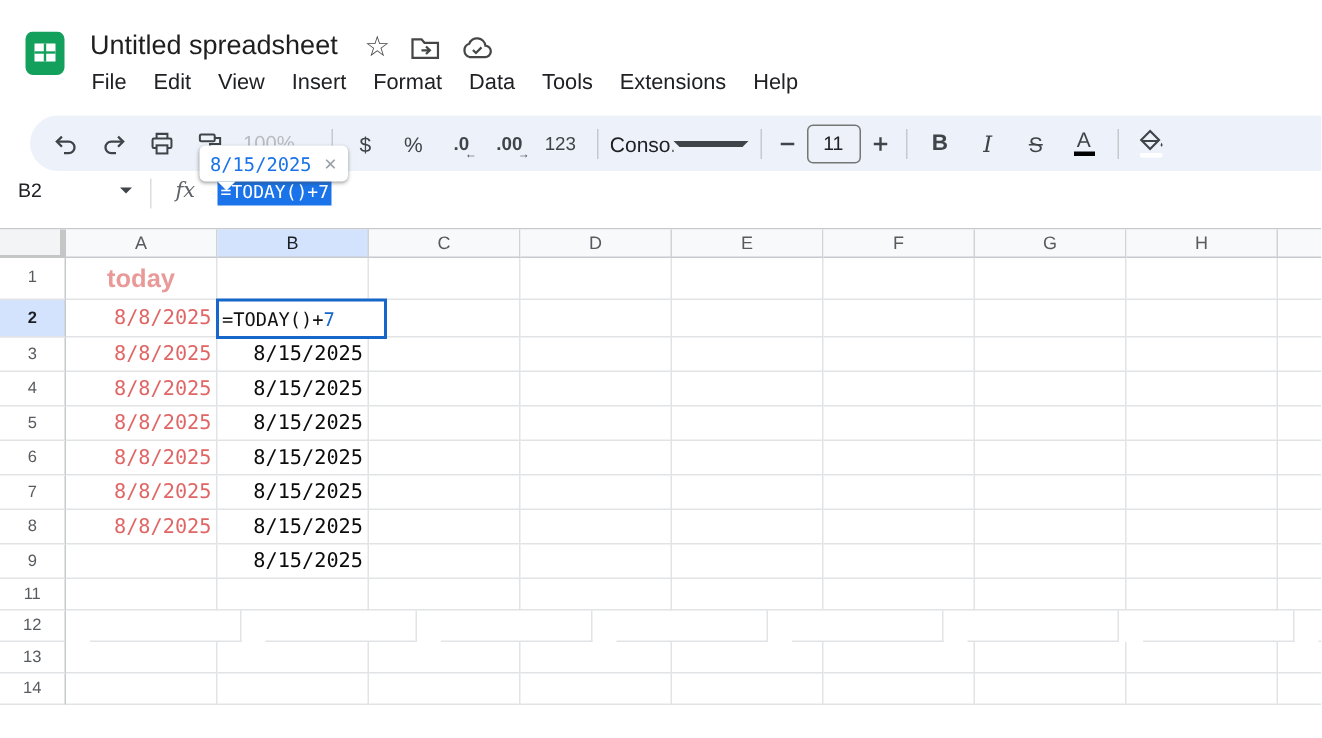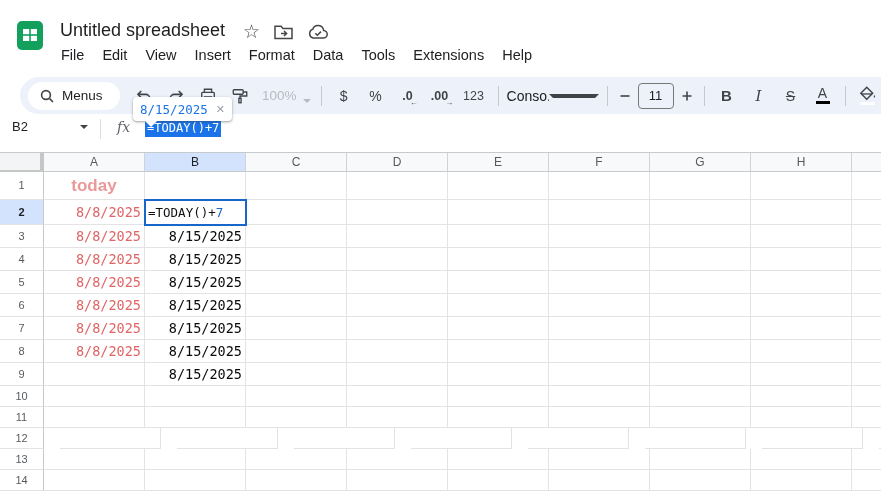--- a/index.html
+++ b/index.html
@@ -83,21 +83,21 @@
            box-sizing:border-box;text-align:center;font-size:11px;color:#575b5f;cursor:pointer;}
   .row-hdr.sel{background:#d3e3fd;color:#1b1f24;font-weight:700;}
   .cell{width:101px;flex:none;border-right:1px solid #e2e3e5;border-bottom:1px solid #e2e3e5;
         box-sizing:border-box;position:relative;cursor:cell;overflow:visible;}
   .cell.partial{flex:1;border-right:none;}
   .cell-red{font-family:"DejaVu Sans Mono",monospace;font-size:13.5px;color:#e06666;
             text-align:right;padding-right:3px;}
   .cell-val{font-family:"DejaVu Sans Mono",monospace;font-size:13.5px;color:#0b0b0b;
             text-align:right;padding-right:3px;}
   .cell-title{font-size:17px;font-weight:700;color:#ea9999;text-align:center;}
-  .editor{position:absolute;left:-1px;top:-1px;width:103px;height:27px;border:2px solid #1766ca;
+  .editor{position:absolute;left:-1px;top:-1px;width:114px;height:27px;border:2px solid #1766ca;
           background:#fff;box-sizing:border-box;display:flex;align-items:center;padding-left:2px;
           font-family:"DejaVu Sans Mono",monospace;font-size:12.5px;z-index:10;cursor:text;}
   .editor .f-text{color:#111;}
   .editor .f-num{color:#1766ca;}
   svg{display:block;}
 </style>
 </head>
 <body>
 
 <div class="stage">
@@ -132,29 +132,20 @@
       <span class="menu-item">View</span>
       <span class="menu-item">Insert</span>
       <span class="menu-item">Format</span>
       <span class="menu-item">Data</span>
       <span class="menu-item">Tools</span>
       <span class="menu-item">Extensions</span>
       <span class="menu-item">Help</span>
     </nav>
 
   <div class="toolbar">
-    <div class="menus-pill">
-      <span>
-        <svg width="14" height="14" viewBox="0 0 14 14" fill="none" stroke="#444746" stroke-width="1.6">
-          <circle cx="6" cy="6" r="4.4"></circle>
-            <path d="M9.4 9.4 L13 13"></path>
-        </svg>
-      </span>
-      <span>Menus</span>
-    </div>
     <div class="tb-btn first">
       <svg width="18" height="18" viewBox="0 0 20 20" fill="none" stroke="#3f4449" stroke-width="1.7">
         <path d="M7 4.5 L3.2 8.2 L7 12"></path>
           <path d="M3.6 8.2 H12 a4.3 4.3 0 0 1 0 8.6 H8.5"></path>
       </svg>
     </div>
     <div class="tb-btn">
       <svg width="18" height="18" viewBox="0 0 20 20" fill="none" stroke="#3f4449" stroke-width="1.7" style="transform:scaleX(-1)">
         <path d="M7 4.5 L3.2 8.2 L7 12"></path>
           <path d="M3.6 8.2 H12 a4.3 4.3 0 0 1 0 8.6 H8.5"></path>
@@ -378,32 +369,20 @@
           <div class="cell cell-val" style="line-height: 22px;">8/15/2025</div>
           <div class="cell"></div>
           <div class="cell"></div>
           <div class="cell"></div>
           <div class="cell"></div>
           <div class="cell"></div>
           <div class="cell"></div>
           <div class="cell partial"></div>
         </div>
         <div class="row" style="height: 21px;">
-          <div class="row-hdr" style="line-height: 20px;">10</div>
-          <div class="cell"></div>
-          <div class="cell"></div>
-          <div class="cell"></div>
-          <div class="cell"></div>
-          <div class="cell"></div>
-          <div class="cell"></div>
-          <div class="cell"></div>
-          <div class="cell"></div>
-          <div class="cell partial"></div>
-        </div>
-        <div class="row" style="height: 21px;">
           <div class="row-hdr" style="line-height: 20px;">11</div>
           <div class="cell"></div>
           <div class="cell"></div>
           <div class="cell"></div>
           <div class="cell"></div>
           <div class="cell"></div>
           <div class="cell"></div>
           <div class="cell"></div>
           <div class="cell"></div>
           <div class="cell partial"></div>

